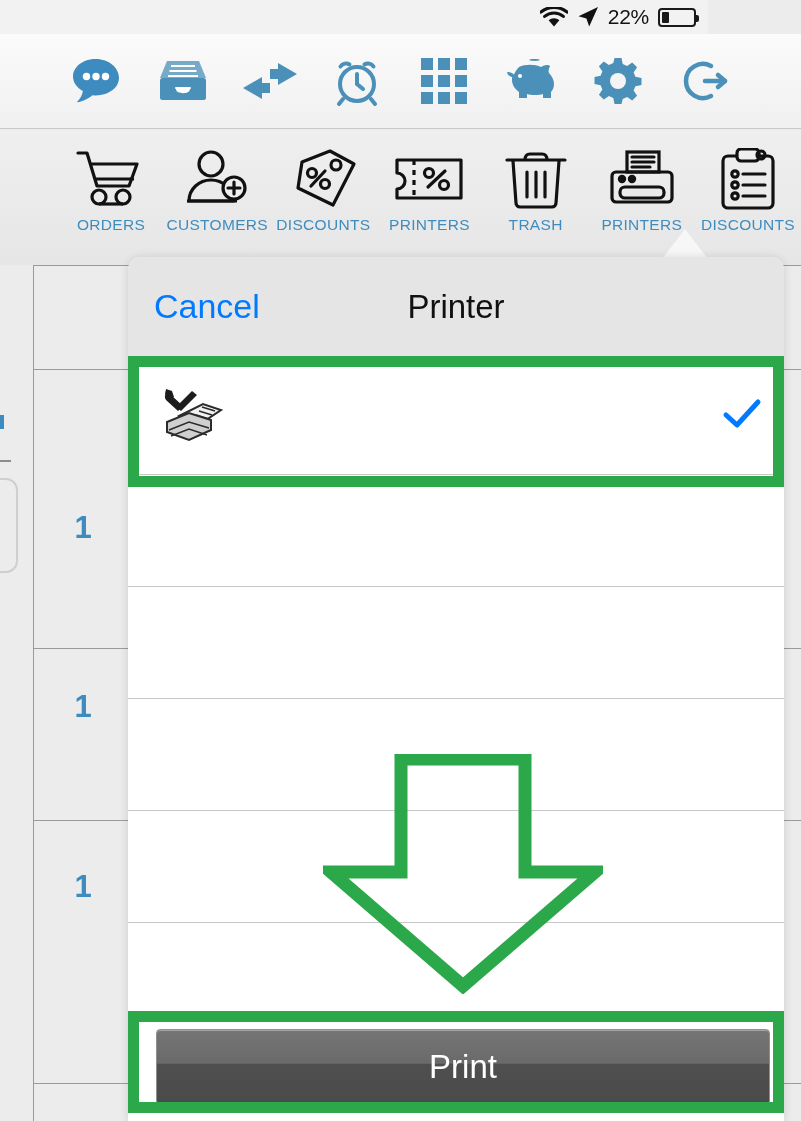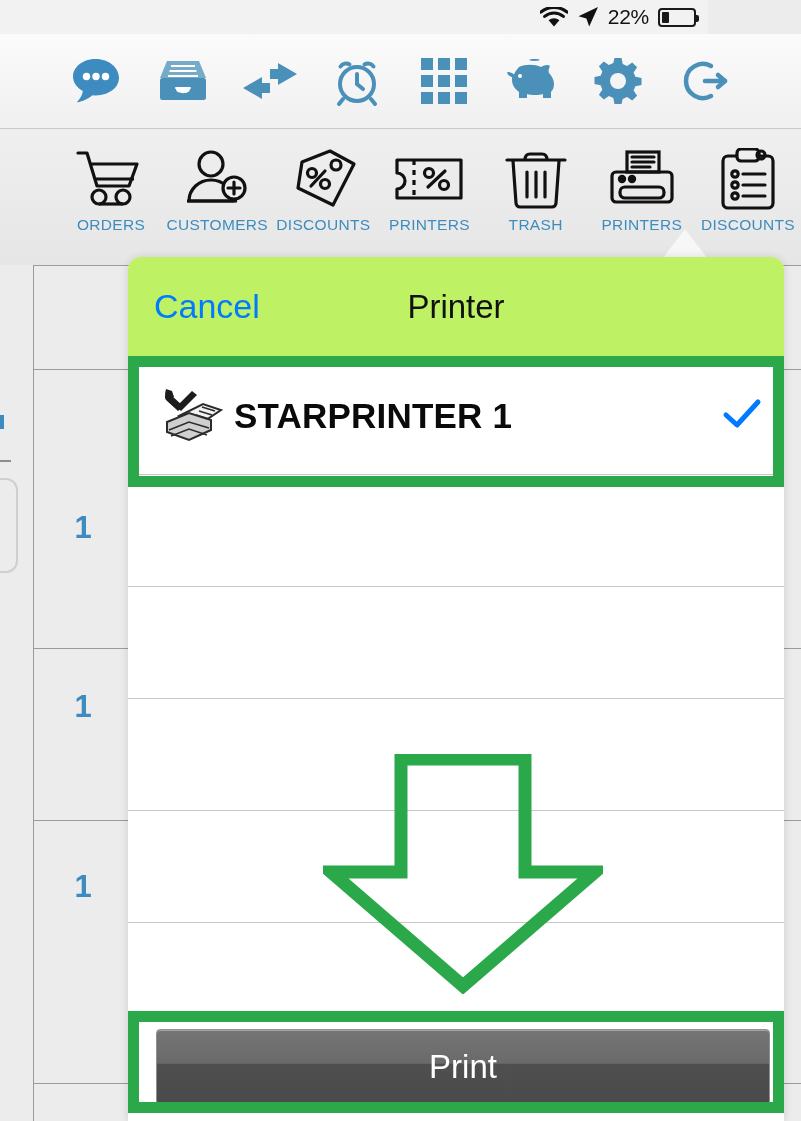--- a/index.html
+++ b/index.html
@@ -90,21 +90,21 @@
     clip-path: polygon(50% 0%, 100% 100%, 0% 100%);
     filter: blur(0.4px);
   }
   .popover {
     position: absolute; left: 128px; top: 257px; width: 656px; height: 864px;
     background: #ffffff; border-radius: 13px 13px 0 0;
     box-shadow: 0 1px 10px rgba(0,0,0,0.14);
     overflow: hidden;
   }
   .pop-header {
-    height: 100px; background: #bef264;
+    height: 100px; background: #e5e5e5;
     display: flex; align-items: center; position: relative;
     border-bottom: 1px solid #cfcfcf;
   }
   .pop-cancel {
     position: absolute; left: 26px; font-size: 34px; color: #007aff; cursor: pointer;
   }
   .pop-title {
     width: 100%; text-align: center; font-size: 33px; color: #111;
   }
 
@@ -381,21 +381,20 @@
               <path d="M10 44 L30 36 L50 42" fill="none" stroke-width="1.6"></path>
               <path d="M12 50 L30 43 L48 49" fill="none" stroke-width="1.4"></path>
             </g>
             <g fill="#1d1d1d">
               <path d="M9 6c-3 1-4 5-2 8l12 11 5-5L12 9c-1-2 0-3 1-3z"></path>
               <path d="M7 3l6 2 2 6-5 1-4-4z"></path>
               <path d="M33 5l5 4-16 16-5-4z"></path>
             </g>
           </svg>
         </span>
-        <span class="pr-name">STARPRINTER 1</span>
         <span class="pr-check">
           <svg width="40" height="32" viewBox="0 0 40 32" fill="none" stroke="#007aff" stroke-width="5" stroke-linecap="round" stroke-linejoin="round">
             <path d="M4 17 L15 27 L36 4"></path>
           </svg>
         </span>
       </div>
 
       <div class="pr-row-empty"></div>
       <div class="pr-row-empty"></div>
       <div class="pr-row-empty"></div>

